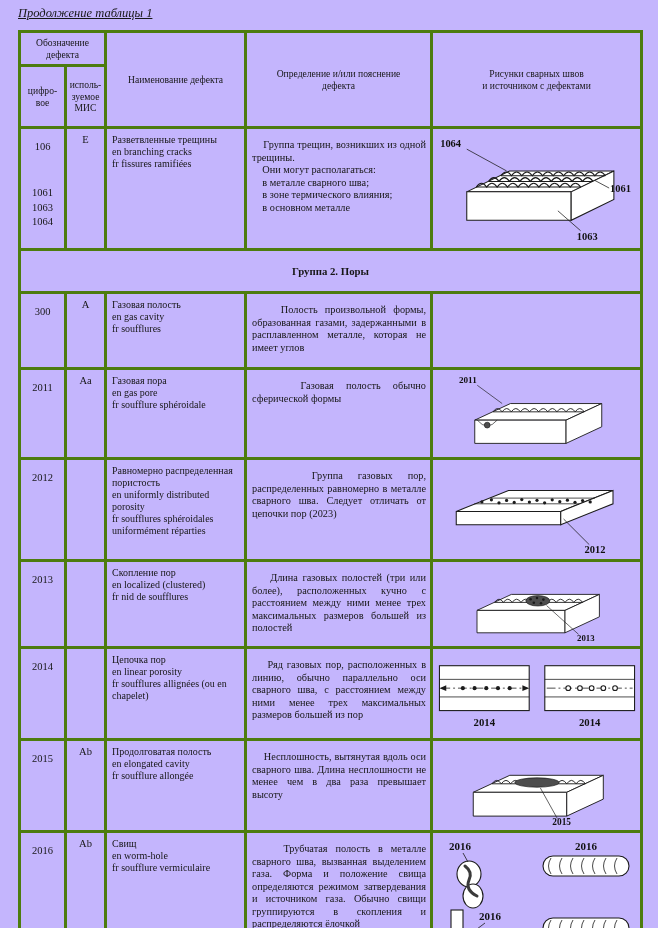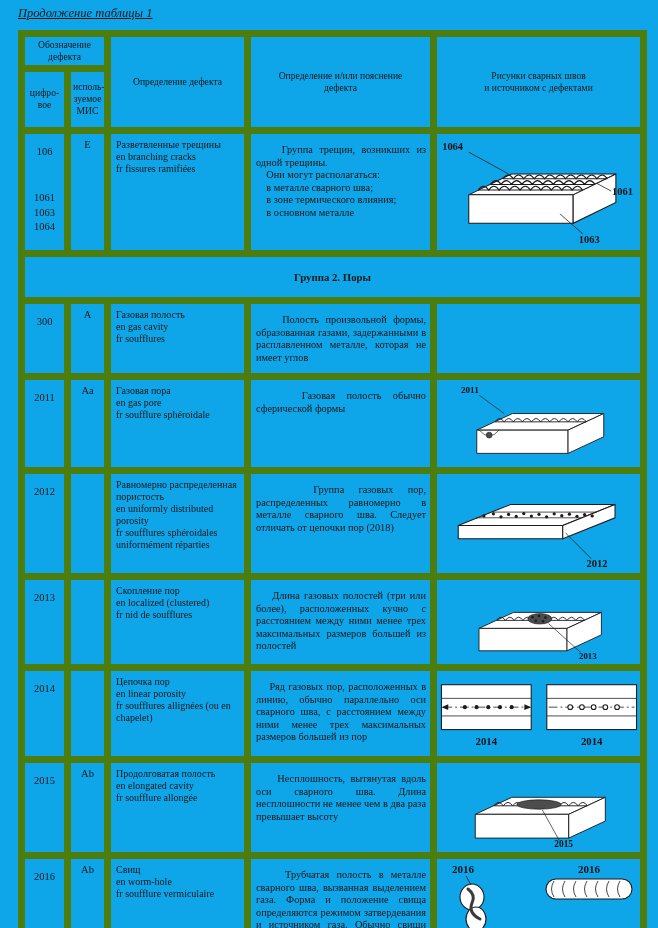--- a/index.html
+++ b/index.html
@@ -1,31 +1,31 @@
 <!DOCTYPE html>
 <html><head>
 <meta charset="utf-8">
 <style>
   * { box-sizing: border-box; margin: 0; padding: 0; }
   html,body { background: #d9d7d0; }
   .page {
     width: 658px; height: 928px; margin: 0 auto; position: relative;
-    background: #0ea5e9; color: #171717;
+    background: #c4b5fd; color: #171717;
     font-family: "Liberation Serif", serif;
     overflow: hidden;
   }
   .page-header {
     position: absolute; top: 6px; left: 18px;
     font-style: italic; font-size: 12.5px; text-decoration: underline;
   }
   table.defects {
     position: absolute; top: 30px; left: 18px; width: 622px;
     border-collapse: collapse; table-layout: fixed;
   }
-  td, th { border: 7px solid #4d7c0f; vertical-align: top; overflow: hidden; }
+  td, th { border: 3px solid #4d7c0f; vertical-align: top; overflow: hidden; }
   th.hd {
     font-weight: 400; font-size: 9.6px; line-height: 1.25;
     text-align: center; vertical-align: middle;
     white-space: pre-line; padding: 2px 2px;
   }
   td.code-cell { text-align: center; font-size: 10.5px; padding-top: 12px; }
   .code-extra { margin-top: 34px; line-height: 1.4; white-space: pre-line; }
   td.mis-cell { text-align: center; font-size: 10.5px; padding-top: 5px; }
   td.name-cell {
     font-size: 10px; line-height: 1.2; padding: 5px 3px 2px 5px;
@@ -60,21 +60,21 @@
       <col style="width:46px">
         <col style="width:40px">
         <col style="width:140px">
       <col style="width:186px">
         <col style="width:210px">
     </colgroup>
     <thead>
       <tr style="height:34px">
         <th colspan="2" class="hd">Обозначение
 дефекта</th>
-        <th rowspan="2" class="hd">Определение дефекта</th>
+        <th rowspan="2" class="hd">Наименование дефекта</th>
         <th rowspan="2" class="hd">Определение и/или пояснение
 дефекта</th>
         <th rowspan="2" class="hd">Рисунки сварных швов
 и источником с дефектами</th>
       </tr>
       <tr style="height:62px">
         <th class="hd">цифро-
 вое</th>
         <th class="hd">исполь-
 зуемое
@@ -155,21 +155,21 @@
           </svg>
         </td>
       </tr>
 
       <tr style="height:98px">
         <td class="code-cell">2012</td>
         <td class="mis-cell"></td>
         <td class="name-cell">Равномерно распределенная пористость
 en uniformly distributed porosity
 fr soufflures sphéroidales uniformément réparties</td>
-        <td class="def-cell">    Группа газовых пор, распределенных равномерно в металле сварного шва. Следует отличать от цепочки пор (2018)</td>
+        <td class="def-cell">    Группа газовых пор, распределенных равномерно в металле сварного шва. Следует отличать от цепочки пор (2023)</td>
         <td class="pic-cell">
           <svg width="190" height="95" viewBox="0 0 200 100">
             <polygon class="sk" points="15,52 125,52 180,30 70,30"></polygon>
             <polygon class="sk" points="15,52 125,52 125,66 15,66"></polygon>
             <polygon class="sk" points="125,52 180,30 180,44 125,66"></polygon>
             <path class="thin" d="M34 44 H144"></path>
             <path class="thin" d="M51 38 H161"></path>
             <circle class="dot" cx="42" cy="42" r="1.7"></circle>
               <circle class="dot" cx="52" cy="39.8" r="1.7"></circle>
             <circle class="dot" cx="60" cy="43" r="1.7"></circle>

